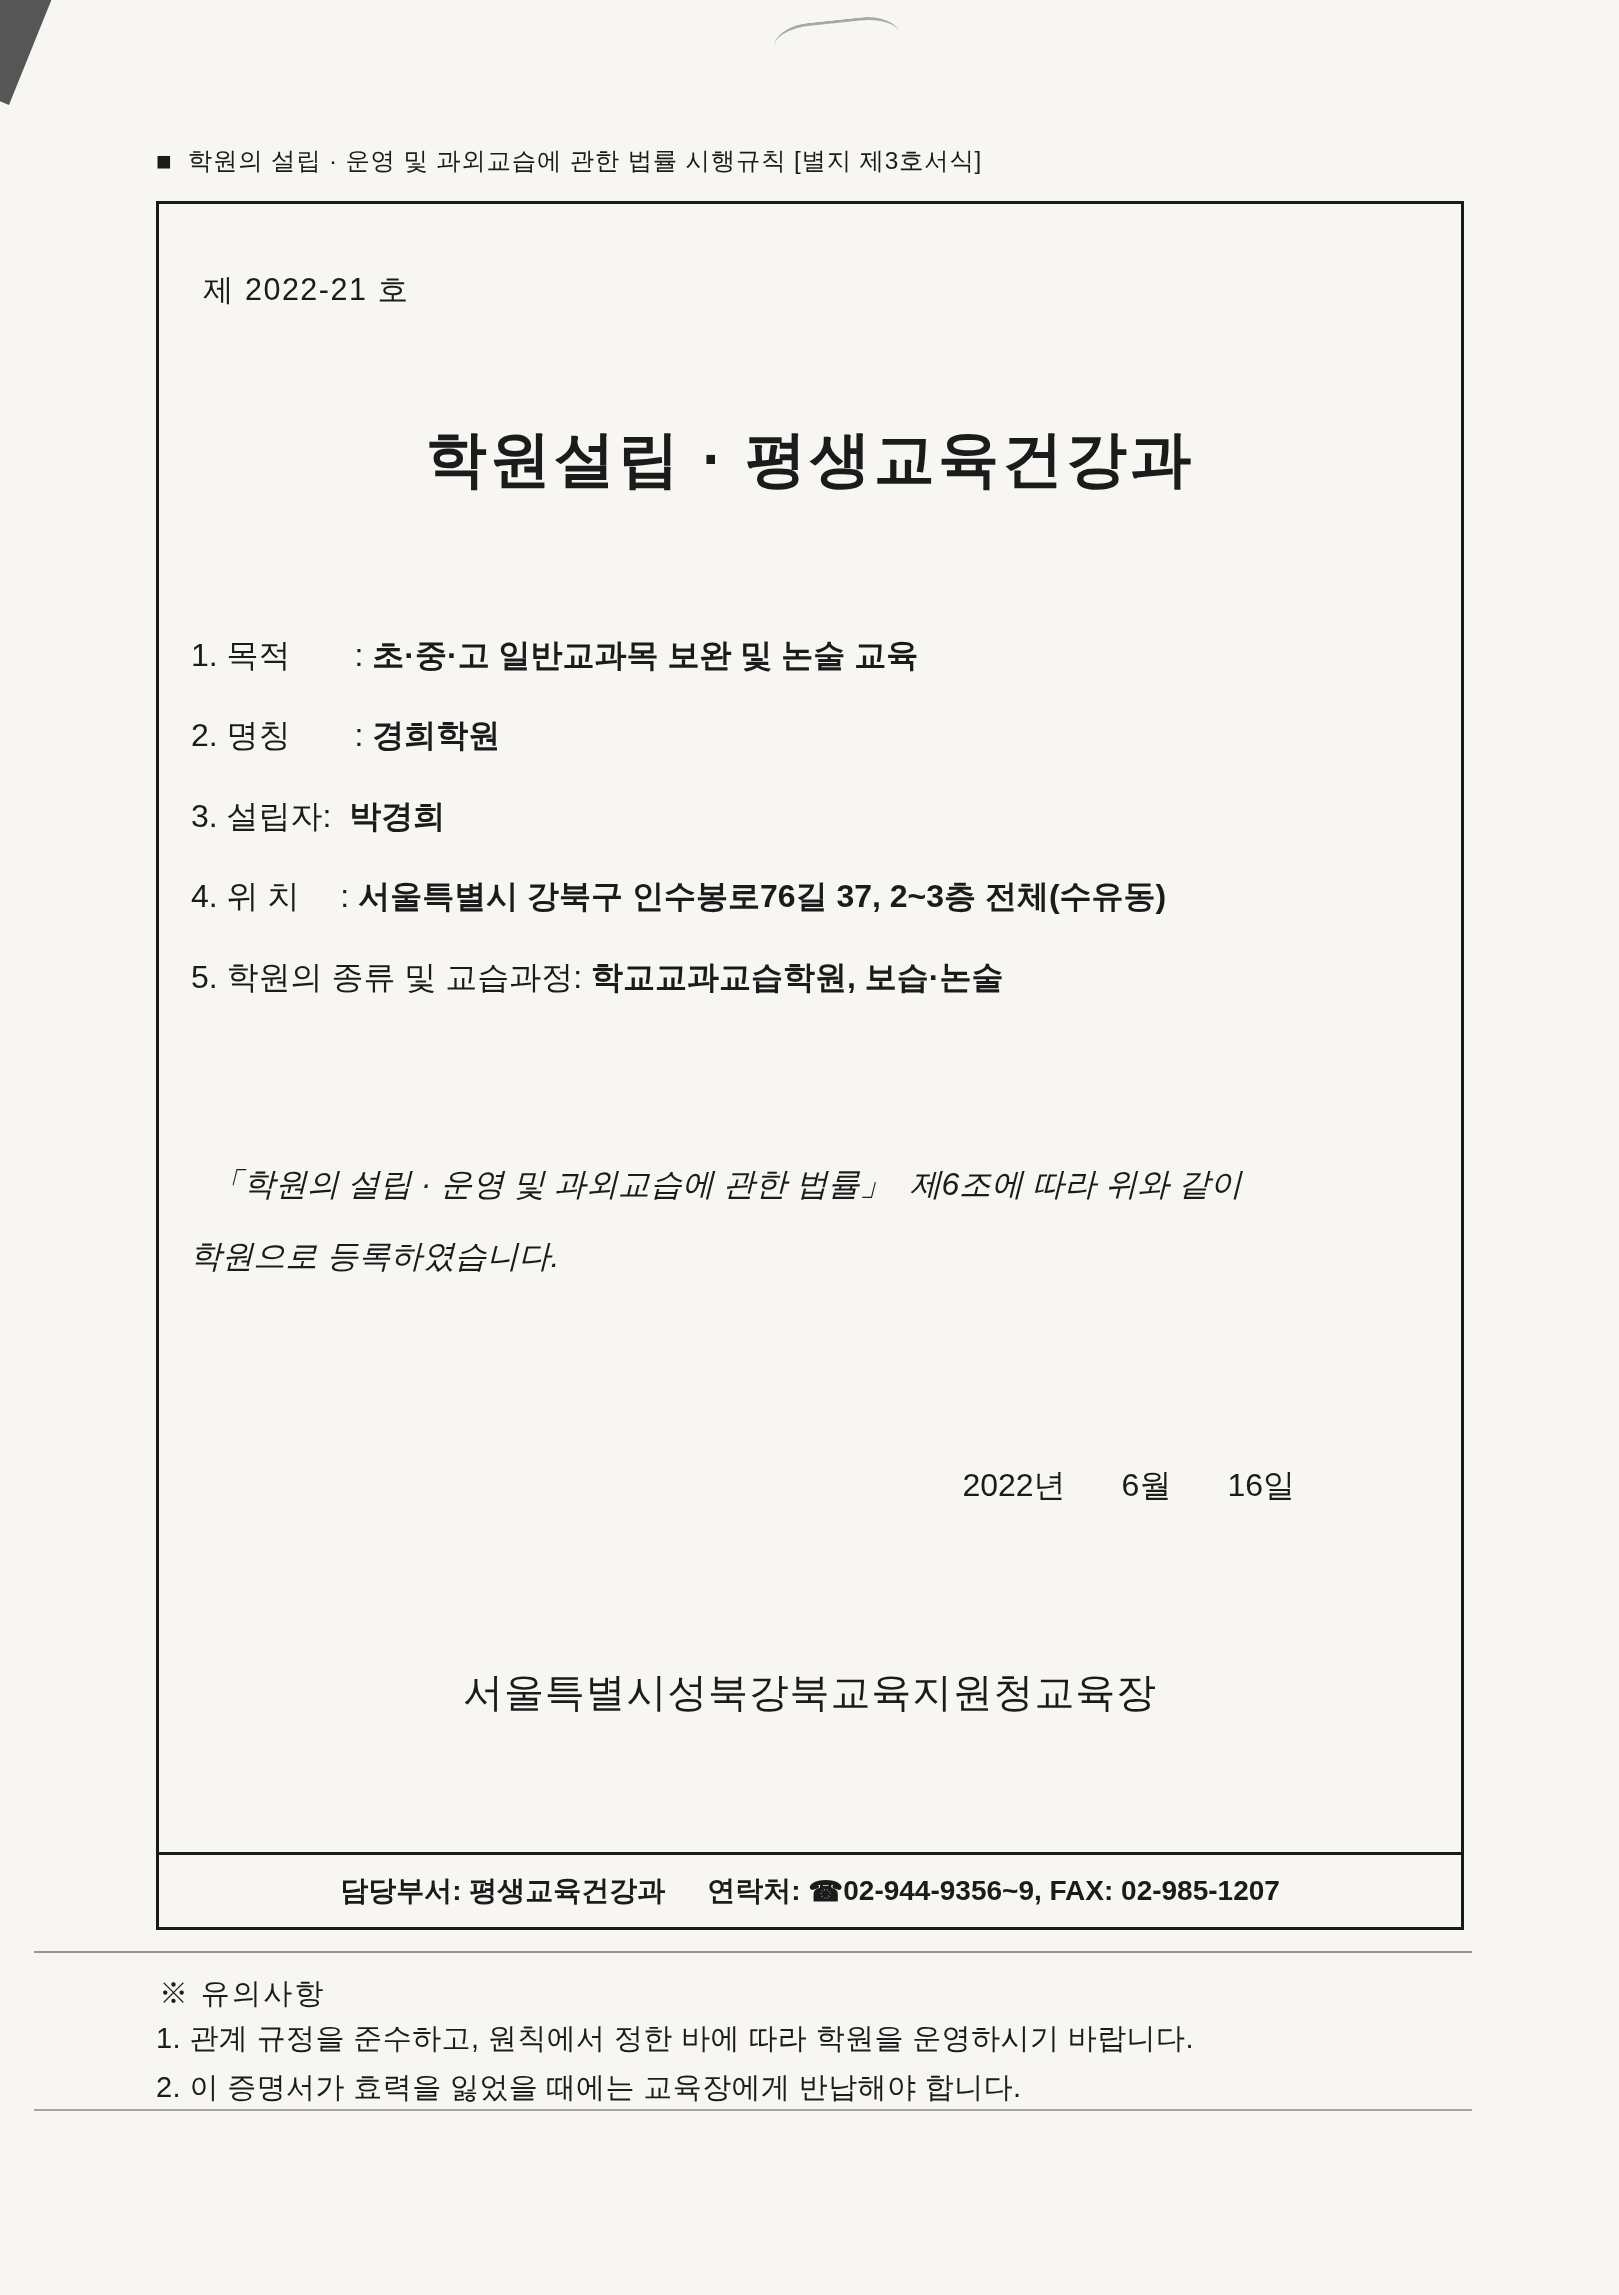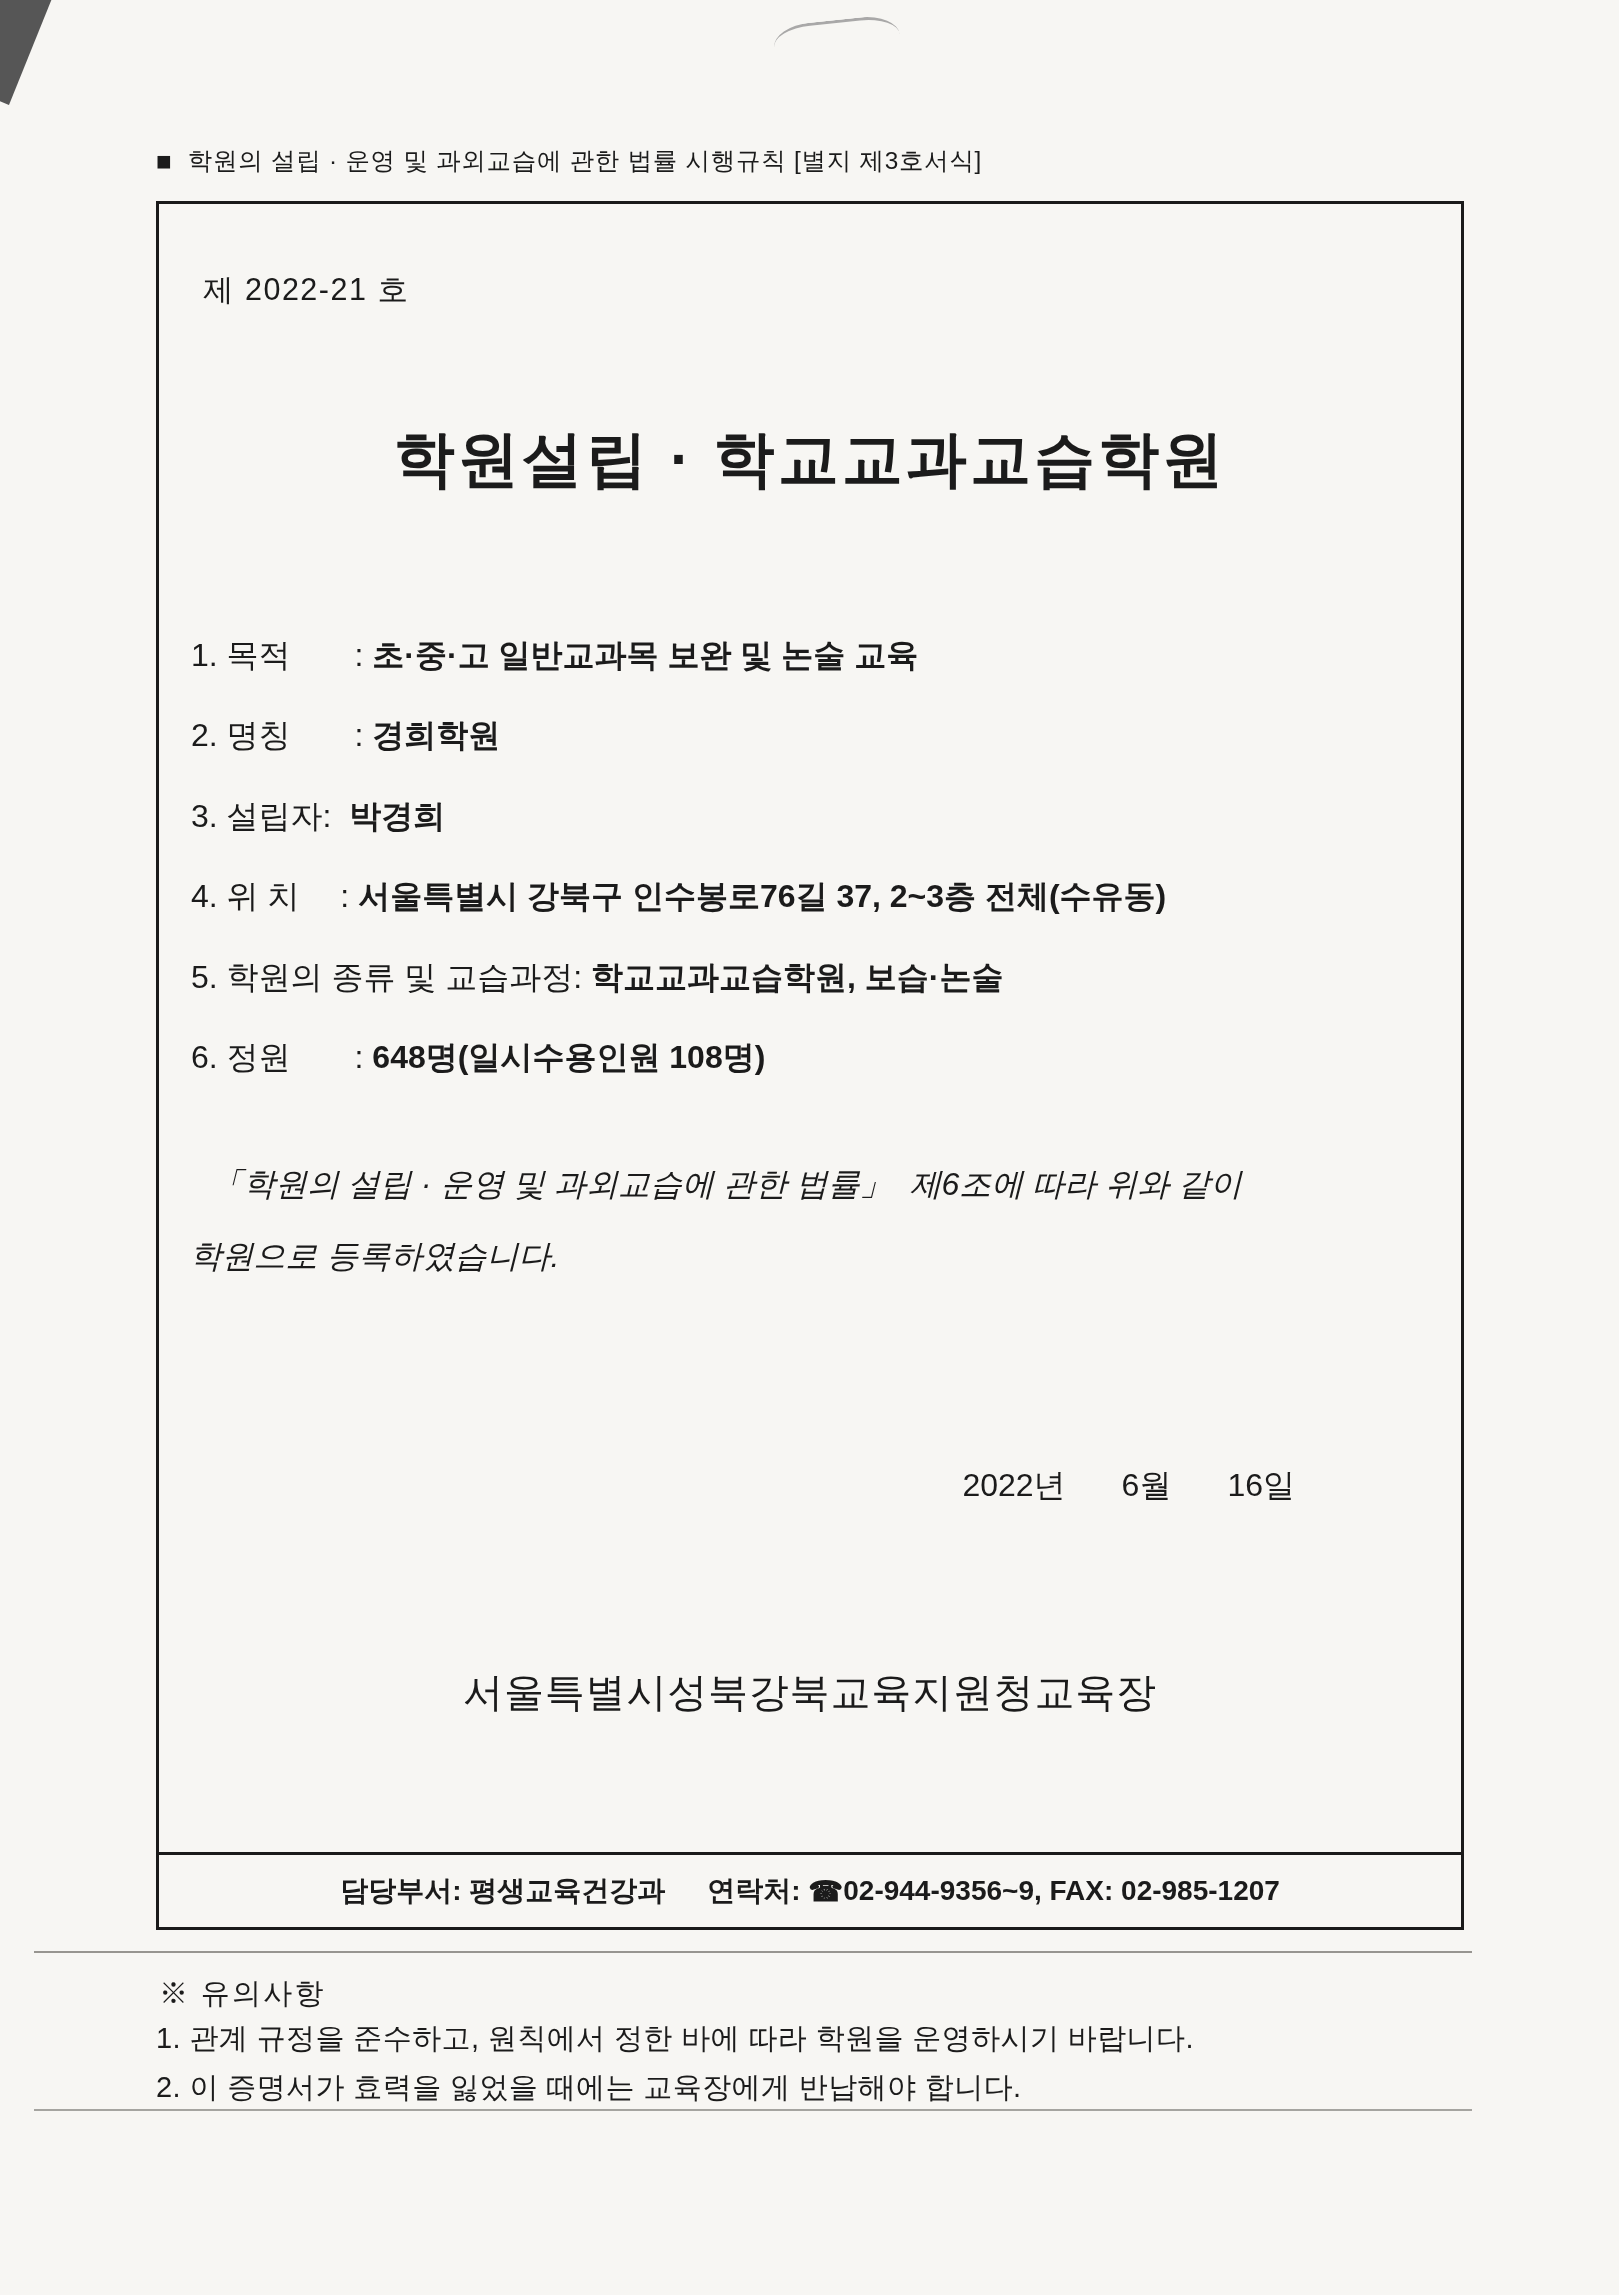--- a/index.html
+++ b/index.html
@@ -86,21 +86,21 @@
 
   <div class="header-notice">
     <span class="bullet">■</span>
     <span>학원의 설립 · 운영 및 과외교습에 관한 법률 시행규칙 [별지 제3호서식]</span>
   </div>
 
   <div class="cert-box">
 
     <div class="doc-number">제 2022-21 호</div>
 
-    <div class="cert-title">학원설립 · 학교교과교습학원</div>
+    <div class="cert-title">학원설립 · 평생교육건강과</div>
 
     <div class="items">
       <div class="item-row">
         <span class="item-label">1. 목적　　: </span>
         <span class="item-value">초·중·고 일반교과목 보완 및 논술 교육</span>
       </div>
       <div class="item-row">
         <span class="item-label">2. 명칭　　: </span>
         <span class="item-value">경희학원</span>
       </div>
@@ -108,24 +108,20 @@
         <span class="item-label">3. 설립자:  </span>
         <span class="item-value">박경희</span>
       </div>
       <div class="item-row">
         <span class="item-label">4. 위 치　 : </span>
         <span class="item-value">서울특별시 강북구 인수봉로76길 37, 2~3층 전체(수유동)</span>
       </div>
       <div class="item-row">
         <span class="item-label">5. 학원의 종류 및 교습과정: </span>
         <span class="item-value">학교교과교습학원, 보습·논술</span>
-      </div>
-      <div class="item-row">
-        <span class="item-label">6. 정원　　: </span>
-        <span class="item-value">648명(일시수용인원 108명)</span>
       </div>
     </div>
 
     <div class="body-par">
       <div class="body-line1">「학원의 설립 · 운영 및 과외교습에 관한 법률」  제6조에 따라 위와 같이</div>
       <div class="body-line2">학원으로 등록하였습니다.</div>
     </div>
 
     <div class="date-line">
       <span>2022년</span>

